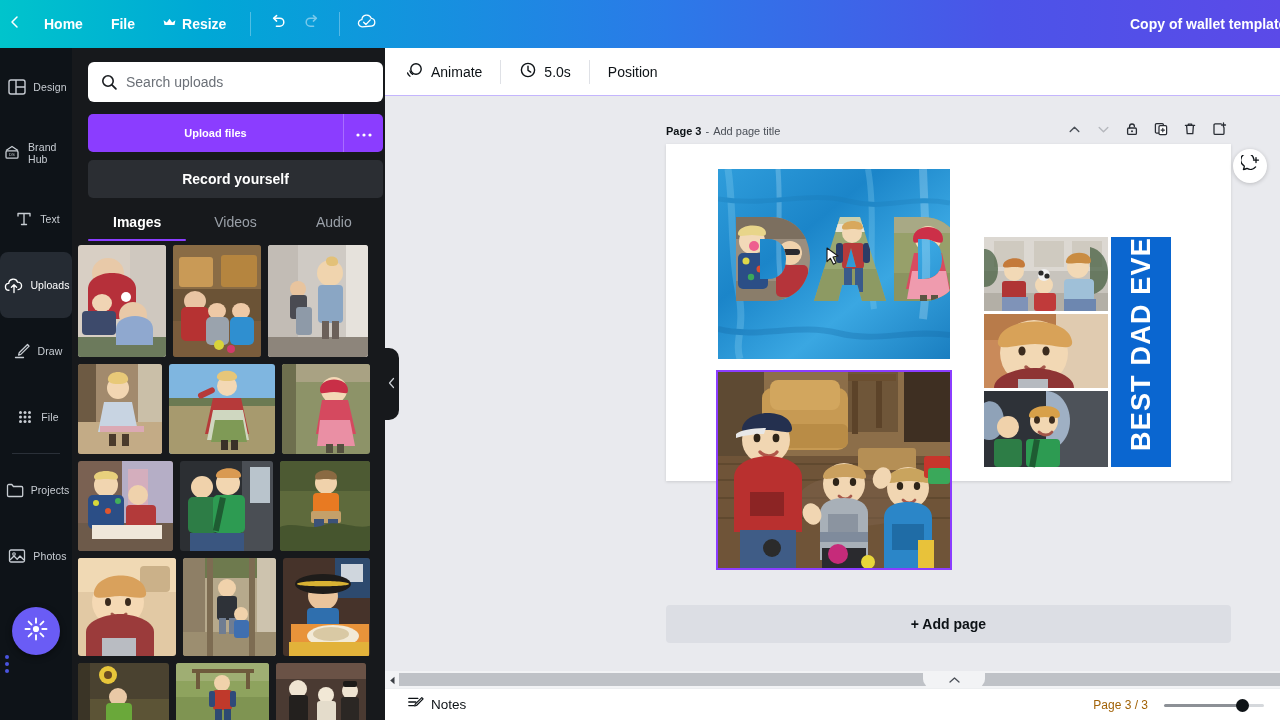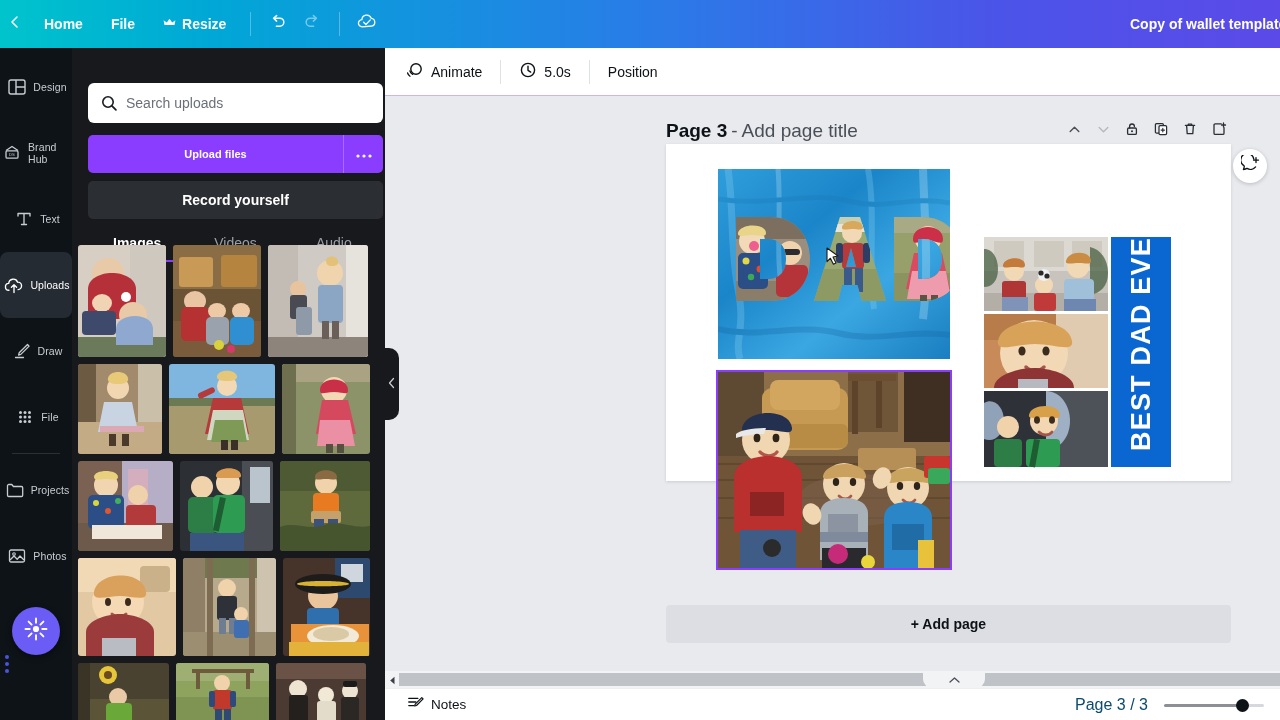--- a/index.html
+++ b/index.html
@@ -73,21 +73,21 @@
   }
   .rail-dots { position: absolute; left: 5px; top: 655px; z-index:5; }
   .rail-dots i { display:block; width: 4px; height: 4px; border-radius: 50%; background: #4a54e0; margin-bottom: 3px; }
 
   
   .panel {
     position: absolute; left: 72px; top: 48px;
     width: 313px; height: 672px;
     background: #17191c; overflow: hidden;
   }
-  .panel-inner { padding: 14px 2px 0 16px; margin-top: 21px; }
+  .panel-inner { padding: 14px 2px 0 16px; }
   .search {
     position: relative; height: 40px; background: #fff; border-radius: 6px;
     display: flex; align-items: center; padding-left: 38px; cursor: text;
   }
   .search-icon { position: absolute; left: 12px; top: 11px; }
   .search input {
     border: 0; outline: 0; width: 100%; height: 38px;
     font-size: 14px; font-family: "Liberation Sans", sans-serif; color: #111;
     background: transparent;
   }
@@ -156,21 +156,21 @@
   
   .canvas-area {
     position: absolute; left: 385px; top: 96px;
     width: 895px; height: 575px; background: #e9eaee;
     overflow: hidden;
   }
   .page-head {
     position: absolute; left: 281px; top: 23px; width: 565px; height: 24px;
     display: flex; align-items: center;
   }
-  .page-head-title { font-size: 19px; color: #4a4f57; }
+  .page-head-title { font-size: 11px; color: #4a4f57; }
   .page-head-title b { color: #0d1216; font-weight: bold; }
   .page-head-tools { margin-left: auto; display: flex; align-items: center; gap: 5px; }
   .ph-ico {
     width: 24px; height: 24px; display: flex; align-items: center; justify-content: center;
     cursor: pointer; border-radius: 4px;
   }
   .ph-ico.dim { opacity: .32; }
 
   .page {
     position: absolute; left: 281px; top: 48px;
@@ -220,21 +220,21 @@
     width: 895px; height: 32px; background: #fff;
     display: flex; align-items: center; padding: 0 16px;
     border-top: 1px solid #eceef0;
   }
   .notes-btn {
     display: flex; align-items: center; gap: 7px;
     font-size: 13.5px; color: #0d1216; cursor: pointer;
     height: 28px; padding: 0 6px; border-radius: 4px;
   }
   .footer-right { margin-left: auto; display: flex; align-items: center; gap: 16px; }
-  .page-count { font-size: 16px; color: #0c4a6e; }
+  .page-count { font-size: 12px; color: #a16207; }
   .zoom-slider { position: relative; width: 100px; height: 16px; cursor: pointer; }
   .zoom-track-fill { position: absolute; left:0; top: 7px; width: 78px; height: 3px; background: #8c9096; border-radius: 2px; }
   .zoom-track-rest { position: absolute; left:78px; top: 7px; width: 22px; height: 3px; background: #d5d8dc; border-radius: 2px; }
   .zoom-knob { position: absolute; left: 72px; top: 2px; width: 13px; height: 13px; border-radius: 50%; background: #0d1216; }
 </style>
 </head>
 <body>
 
 <div id="app">
 

